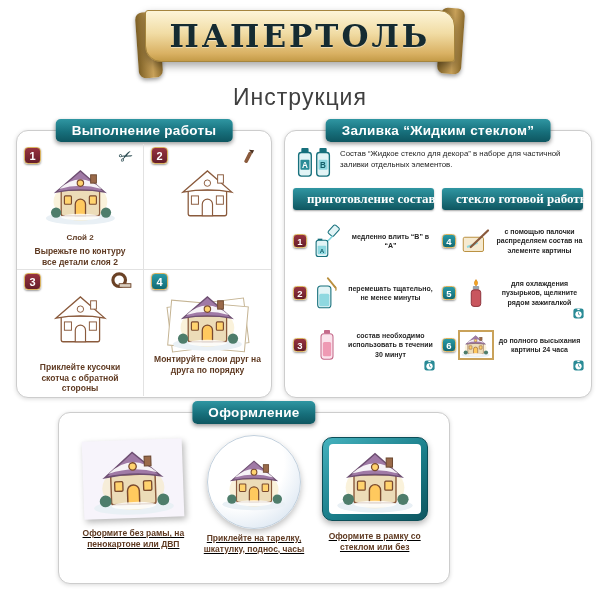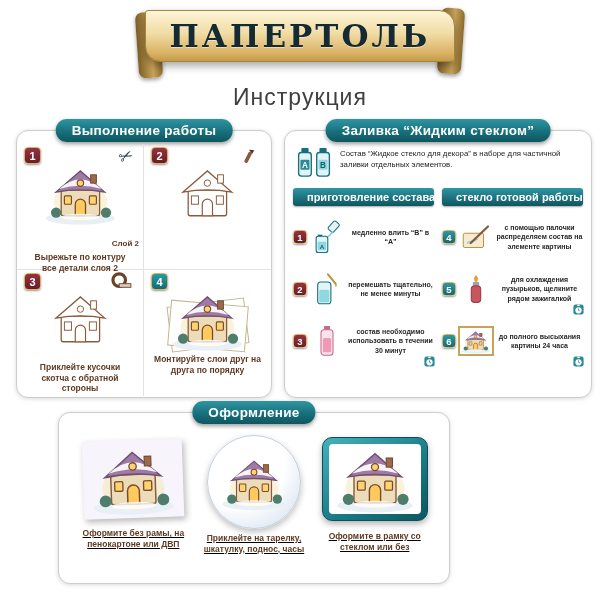--- a/index.html
+++ b/index.html
@@ -46,21 +46,21 @@
     box-shadow:0 1px 4px rgba(0,0,0,.15);
   }
   .panel-work  { left:16px;  top:130px; width:256px; height:268px; }
   .panel-glass { left:284px; top:130px; width:308px; height:268px; }
   .panel-design{ left:58px;  top:412px; width:392px; height:172px;text-decoration:underline; }
 
   .ribbon {
     position:absolute; top:-12px; left:50%; transform:translateX(-50%);
     background:linear-gradient(180deg,#2f96a2 0%, #17707c 55%, #0e5660 100%);
     color:#fff; font-weight:bold; font-size:13.5px;
-    padding:4px 16px; border-radius:11px; white-space:nowrap;
+    padding:4px 16px; border-radius:5px; white-space:nowrap;
     box-shadow:0 2px 4px rgba(0,0,0,.4);
     letter-spacing:.3px;
   }
 
   
   .badge {
     width:17px; height:17px; border-radius:4px;
     border:1px solid #d9b35f;
     background:linear-gradient(180deg,#97323f,#661e2a);
     color:#fff; font-size:11px; font-weight:bold;
@@ -83,37 +83,37 @@
   .work-art { height:64px; margin-top:12px; display:flex; justify-content:center; }
   .work-art svg { height:100%; }
   .stack { position:relative; }
   .stack::before, .stack::after {
     content:""; position:absolute; width:76px; height:44px; background:#fff;
     border:1px solid #c5b493; left:50%; top:58%;
     transform:translate(-50%,-50%) rotate(-7deg); z-index:0;
   }
   .stack::after { transform:translate(-50%,-48%) rotate(5deg); }
   .stack svg { position:relative; z-index:1; }
-  .sublabel { text-align:right; font-size:8px; color:#5f3a22; font-weight:bold; margin-top:13px; }
+  .sublabel { text-align:center; font-size:8px; color:#5f3a22; font-weight:bold; margin-top:7px; }
   .caption {
     font-size:8.5px; font-weight:bold; color:#5f3a22;
     text-align:center; line-height:1.25; margin-top:4px; padding:0 6px;
   }
 
   
   .glass-body { padding-top:13px; }
   .intro-row { display:flex; gap:7px; align-items:flex-start; padding:3px 10px 0; }
   .intro-text { font-size:7.8px; color:#222; line-height:1.35; padding-top:2px; }
   .subcols { display:flex; gap:8px; padding:6px 8px 0; }
   .subcol { flex:1; min-width:0; }
   .subheader {
     background:linear-gradient(180deg,#2f96a2,#0e5660);
-    color:#fff; font-weight:bold; font-size:11px;
+    color:#fff; font-weight:bold; font-size:13px;
     text-align:center; padding:3px 14px; border-radius:3px;
-    box-shadow:0 1px 2px rgba(0,0,0,.35); white-space:nowrap;
+    box-shadow:0 1px 2px rgba(0,0,0,.35); white-space:nowrap;font-family:Liberation Serif, serif;
   }
   .mini-step { display:flex; align-items:center; gap:4px; margin:10px 0; position:relative; min-height:42px; }
   .mini-art { flex:none; width:32px; display:flex; justify-content:center; }
   .mini-text { flex:1; font-size:7px; color:#262626; line-height:1.3; text-align:center; font-weight:bold; }
   .timer-icon { position:absolute; right:-1px; bottom:-5px; line-height:0; }
   .mini-frame { width:36px; height:30px; border:2px solid #c9a25a; background:#fff; display:flex; justify-content:center; }
   .mini-frame svg { height:100%; }
 
   
   .options { display:flex; justify-content:space-around; align-items:center; padding:22px 14px 0; }

